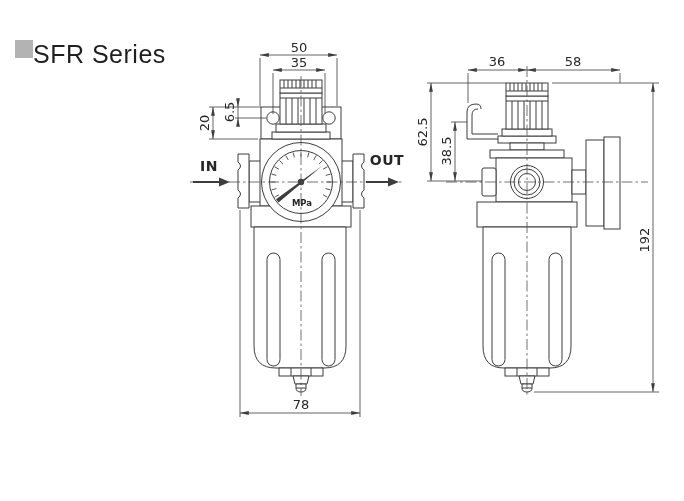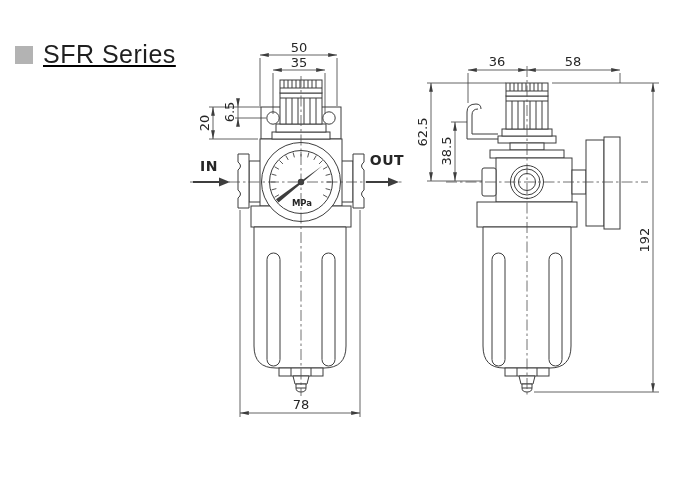--- a/index.html
+++ b/index.html
@@ -1,18 +1,18 @@
 <!DOCTYPE html>
 <html><head>
 <meta charset="utf-8">
 <style>
   html,body{margin:0;padding:0;background:#ffffff;}
   .canvas{position:relative;width:684px;height:501px;background:#ffffff;overflow:hidden;
           font-family:"Liberation Sans",sans-serif;}
-  .header{position:absolute;left:15px;top:40px;display:flex;align-items:center;gap:10px;text-decoration:underline;}
+  .header{position:absolute;left:15px;top:40px;display:flex;}
   .bullet{width:18px;height:18px;background:#b3b3b3;}
   .title{font-size:25px;color:#1f1f1f;letter-spacing:0.5px;}
   svg.draw{position:absolute;left:0;top:0;}
   svg.draw *{vector-effect:none;}
   svg.draw{stroke:#3d3d3d;stroke-width:1;fill:none;}
   .f{fill:#ffffff;}
   .dk{fill:#3d3d3d;stroke:none;}
   .cl{stroke:#4f4f4f;stroke-width:0.8;stroke-dasharray:11 3 2.5 3;}
   .d{stroke-width:0.8;}
   .x{stroke-width:0.8;}

